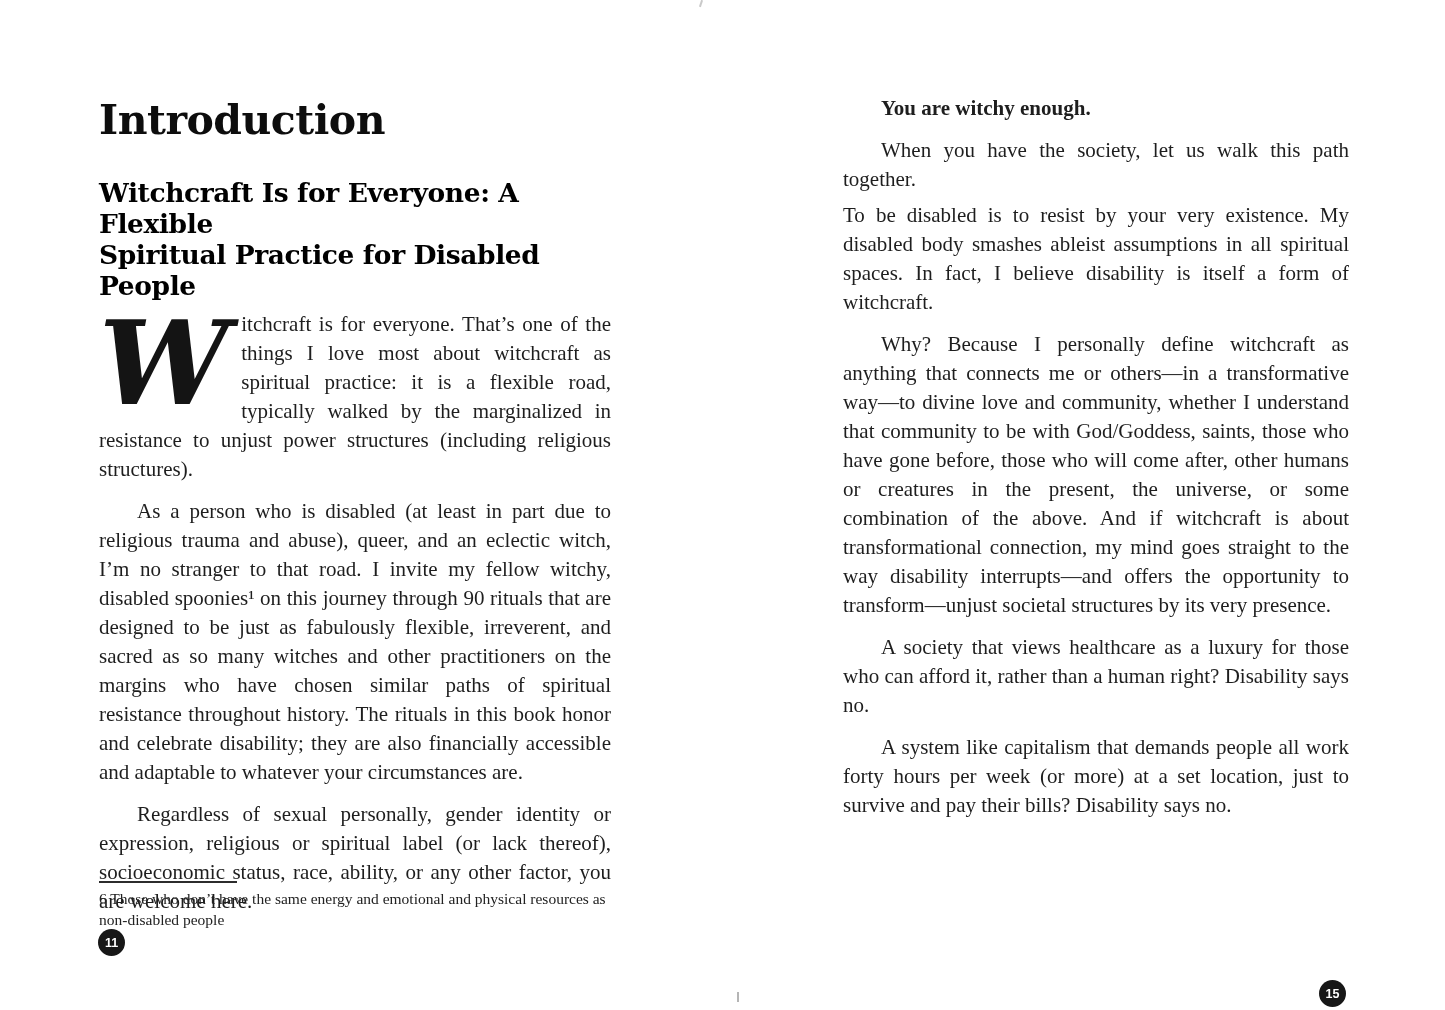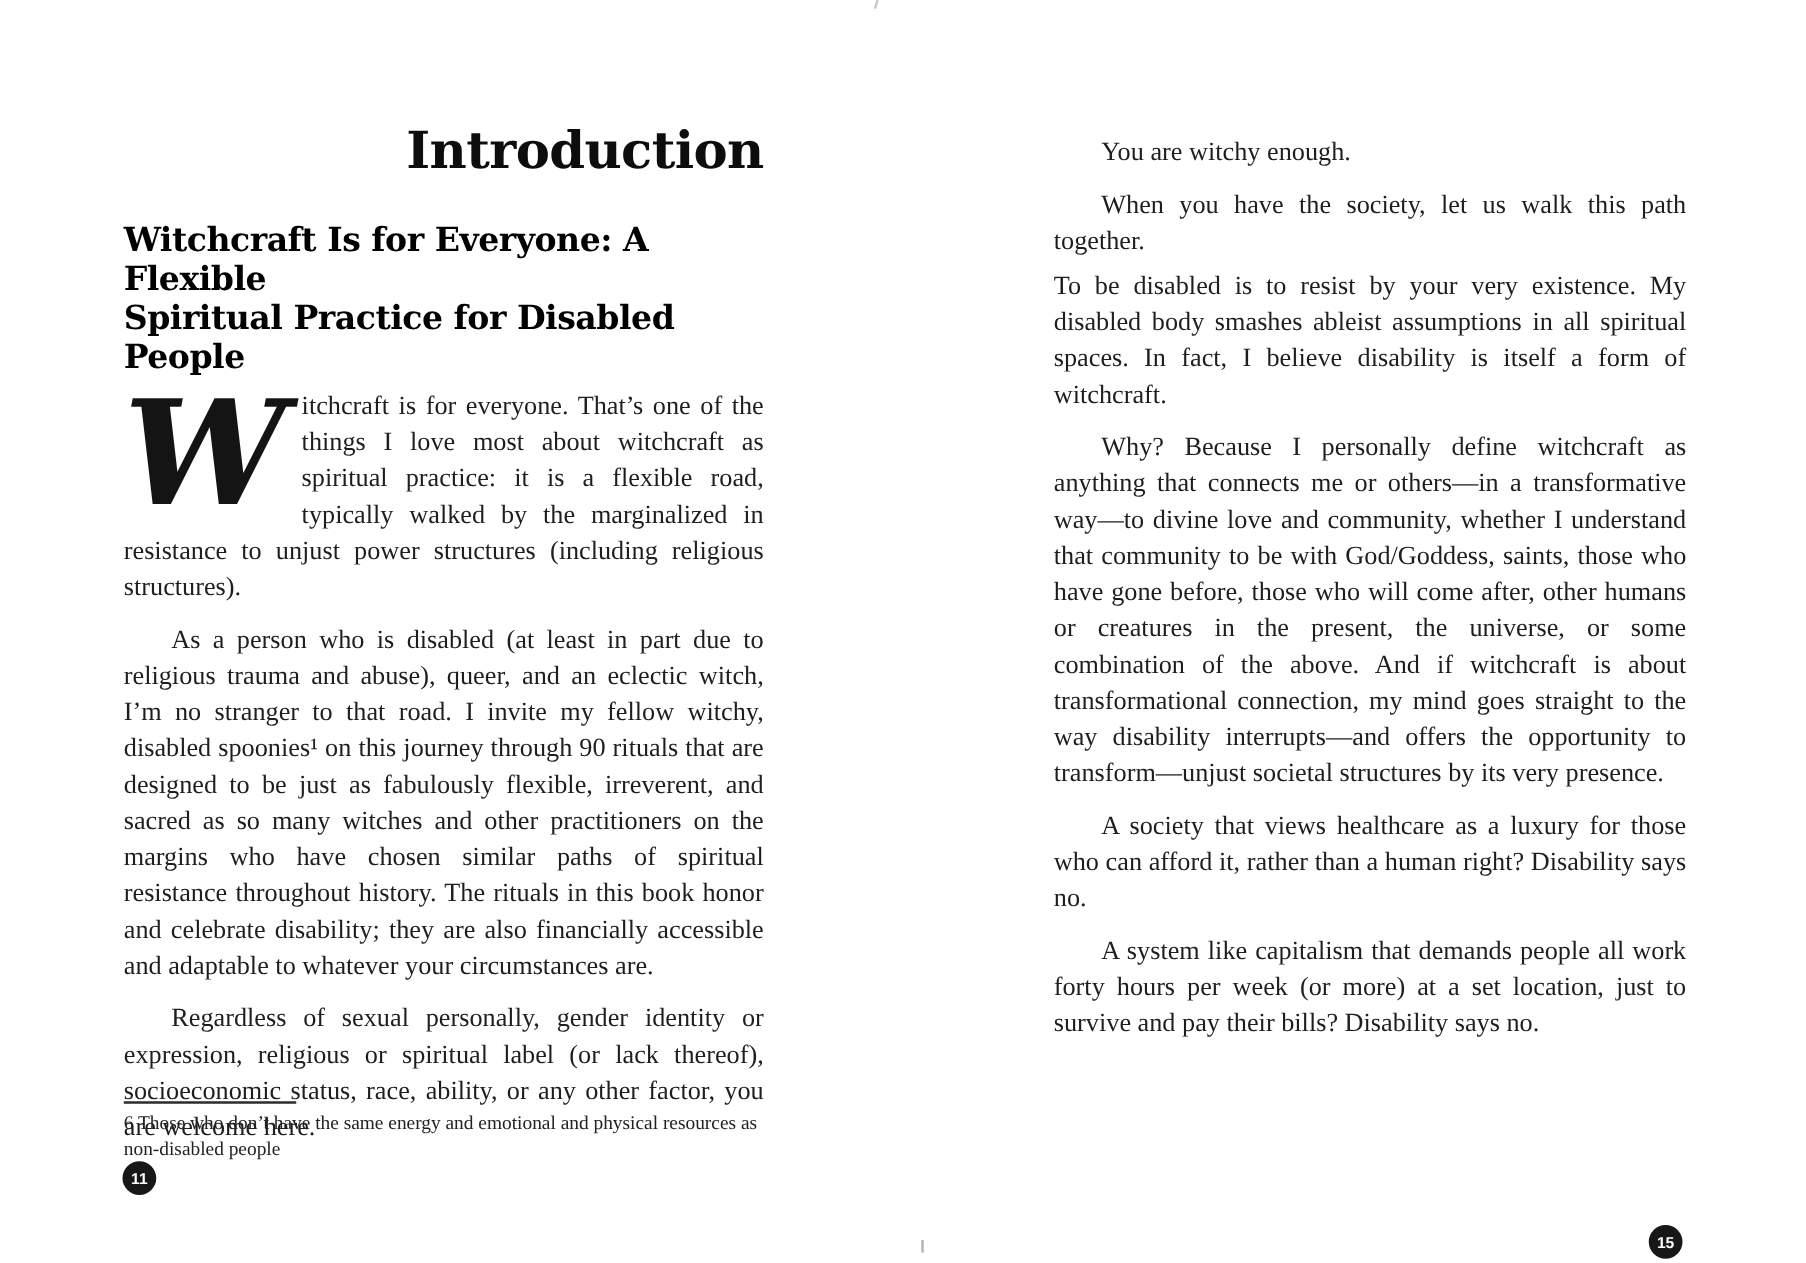--- a/index.html
+++ b/index.html
@@ -29,42 +29,41 @@
     width: 506px;
   }
   .chapter-title {
     font-family: "DejaVu Serif", serif;
     font-weight: 700;
     font-size: 41px;
     line-height: 45px;
     letter-spacing: -0.5px;
     color: #0d0d0d;
     margin: 0;
-    text-align: right;
   }
   .section-heading {
     font-family: "DejaVu Serif", serif;
     font-weight: 700;
     font-size: 26.5px;
     line-height: 31px;
     letter-spacing: -0.4px;
     color: #000000;
     margin: 0;
   }
   .section-heading.left-heading { margin-top: 34px; }
   .section-heading.right-heading { margin-top: 24px; }
   .body-para {
     font-size: 21px;
     line-height: 29px;
     text-align: justify;
     margin: 13px 0 0 0;
     color: #1e1e1e;
   }
   .body-para.indent { text-indent: 38px; }
-  .body-para.first { margin-top: 15px; }
+  .body-para.first { margin-top: 2px; font-weight: bold; }
   .body-para.opening { margin-top: 9px; }
   .body-para.after-heading { margin-top: 7px; }
   .dropcap {
     float: left;
     font-family: "DejaVu Serif", serif;
     font-style: italic;
     font-weight: 700;
     font-size: 116px;
     line-height: 90px;
     height: 102px;

